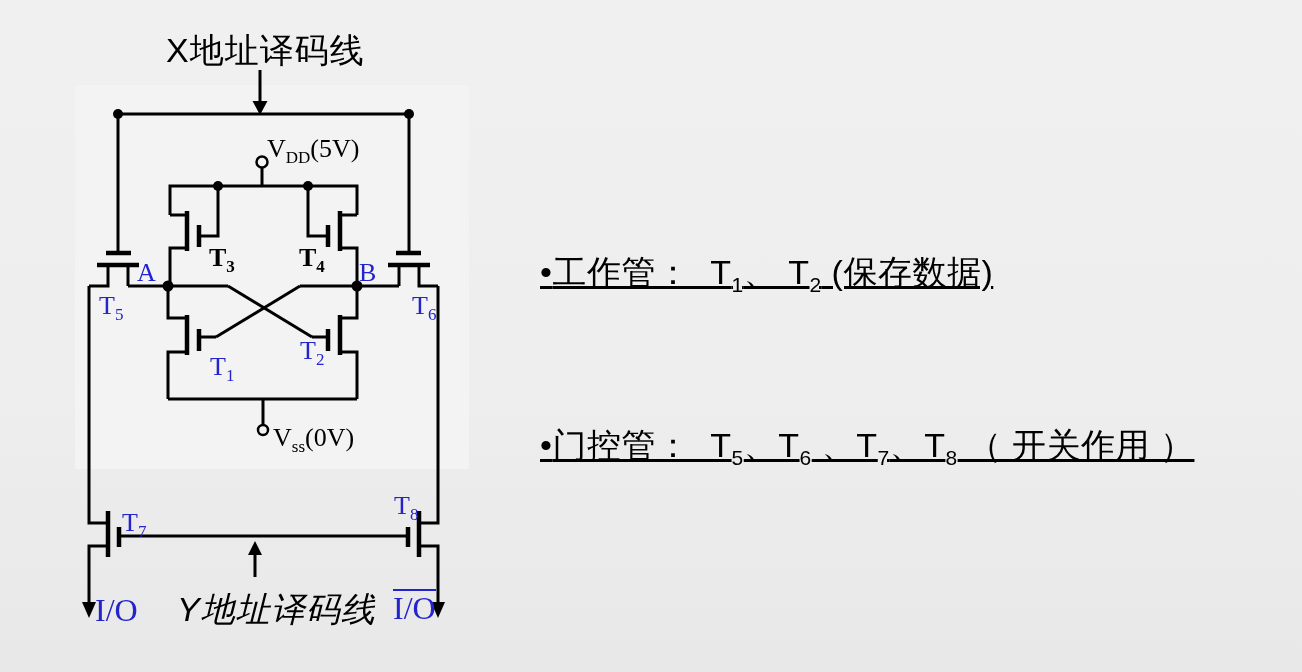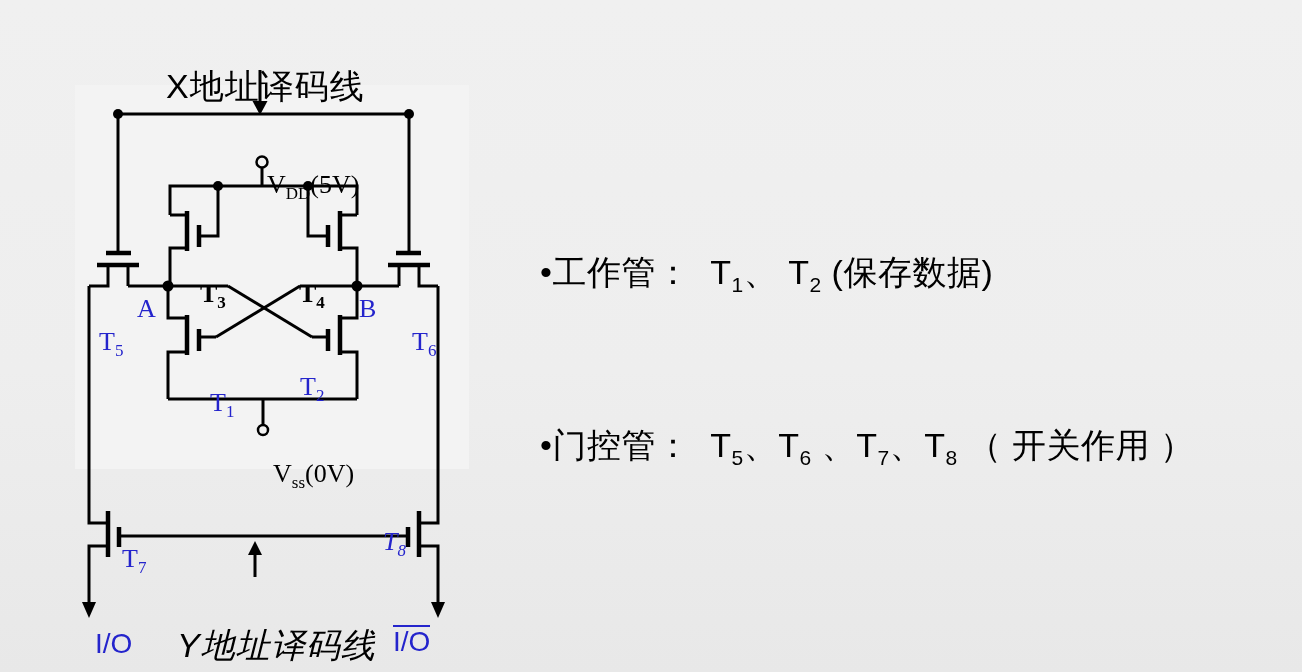--- a/index.html
+++ b/index.html
@@ -14,34 +14,34 @@
     position:absolute; left:75px; top:85px; width:394px; height:384px;
     background:#f3f3f3;
   }
   svg.circuit { position:absolute; left:0; top:0; }
   svg.circuit path { stroke:#000; fill:none; stroke-width:3; }
   svg.circuit path.bar { stroke-width:4.5; }
   svg.circuit polygon { fill:#000; stroke:none; }
   svg.circuit circle.dot { fill:#000; stroke:none; }
   svg.circuit circle.term { fill:#f3f3f3; stroke:#000; stroke-width:2.5; }
 
-  .lbl { position:absolute; color:#000; white-space:pre;margin-top:36px; }
+  .lbl { position:absolute; color:#000; white-space:pre; }
   .cjk-big { font-size:34px; letter-spacing:1px; }
   .blue { color:#2424cc; }
   .tlabel { font-family:"Liberation Serif", serif; font-size:26px; }
   .tlabel sub, .supply sub { font-size:17px; line-height:0; }
   .tbold { font-weight:bold; color:#000; }
   .supply { font-family:"Liberation Serif", serif; font-size:26px;text-align:right; }
   .node { font-family:"Liberation Serif", serif; font-size:26px; }
-  .io { font-family:Liberation Sans, sans-serif; font-size:28px; }
+  .io { font-family:Liberation Serif, serif; font-size:32px; }
   .overbar { border-top:2.5px solid #2424cc; padding-top:1px; display:inline-block; line-height:1; }
 
   .note-line {
     position:absolute; left:540px; font-size:34px; color:#000;
-    white-space:pre; letter-spacing:0.5px;
+    white-space:pre; letter-spacing:0.5px;text-decoration:underline;
   }
   .note-line sub { font-size:21px; line-height:0; }
 </style>
 </head>
 <body>
 
 <div class="canvas">
 
   <div class="panel"></div>
 
@@ -151,36 +151,36 @@
       <path d="M120,536 H407"></path>
       <path d="M255,577 V554"></path>
       <polygon points="248,555 262,555 255,541"></polygon>
     </g>
   </svg>
 
   <div class="lbl cjk-big" style="left:166px; top:28px;"><span>X地址译码线</span></div>
 
   <div class="lbl supply" style="left:267px; top:134px;"><span>V</span><sub>DD</sub><span>(5V)</span></div>
 
-  <div class="lbl tlabel tbold" style="left:200px; top:243px;"><span>T</span><sub>3</sub></div>
+  <div class="lbl tlabel tbold" style="left:209px; top:243px;"><span>T</span><sub>3</sub></div>
   <div class="lbl tlabel tbold" style="left:299px; top:243px;"><span>T</span><sub>4</sub></div>
 
   <div class="lbl node blue" style="left:137px; top:258px;"><span>A</span></div>
   <div class="lbl node blue" style="left:359px; top:258px;"><span>B</span></div>
 
   <div class="lbl tlabel blue" style="left:99px; top:291px;"><span>T</span><sub>5</sub></div>
   <div class="lbl tlabel blue" style="left:412px; top:291px;"><span>T</span><sub>6</sub></div>
 
   <div class="lbl tlabel blue" style="left:210px; top:352px;"><span>T</span><sub>1</sub></div>
   <div class="lbl tlabel blue" style="left:300px; top:336px;"><span>T</span><sub>2</sub></div>
 
   <div class="lbl supply" style="left:273px; top:423px;"><span>V</span><sub>ss</sub><span>(0V)</span></div>
 
   <div class="lbl tlabel blue" style="left:122px; top:508px;"><span>T</span><sub>7</sub></div>
-  <div class="lbl tlabel blue" style="left:383px; top:491px;font-style:italic;"><span>T</span><sub>8</sub></div>
+  <div class="lbl tlabel blue" style="left:394px; top:491px;"><span>T</span><sub>8</sub></div>
 
   <div class="lbl io blue" style="left:95px; top:592px;"><span>I/O</span></div>
   <div class="lbl cjk-big" style="left:177px; top:587px;font-style:italic;"><span>Y地址译码线</span></div>
   <div class="lbl io blue" style="left:393px; top:589px;"><span class="overbar">I/O</span></div>
 
   <div class="note-line" style="top:250px;"><span>•</span><span>工作管：  T</span><sub>1</sub><span>、 T</span><sub>2</sub><span> (保存数据)</span></div>
 
 
   <div class="note-line" style="top:423px;text-align:right;"><span>•</span><span>门控管：  T</span><sub>5</sub><span>、T</span><sub>6</sub><span> 、T</span><sub>7</sub><span>、T</span><sub>8</sub><span> （ 开关作用 ）</span></div>
 

